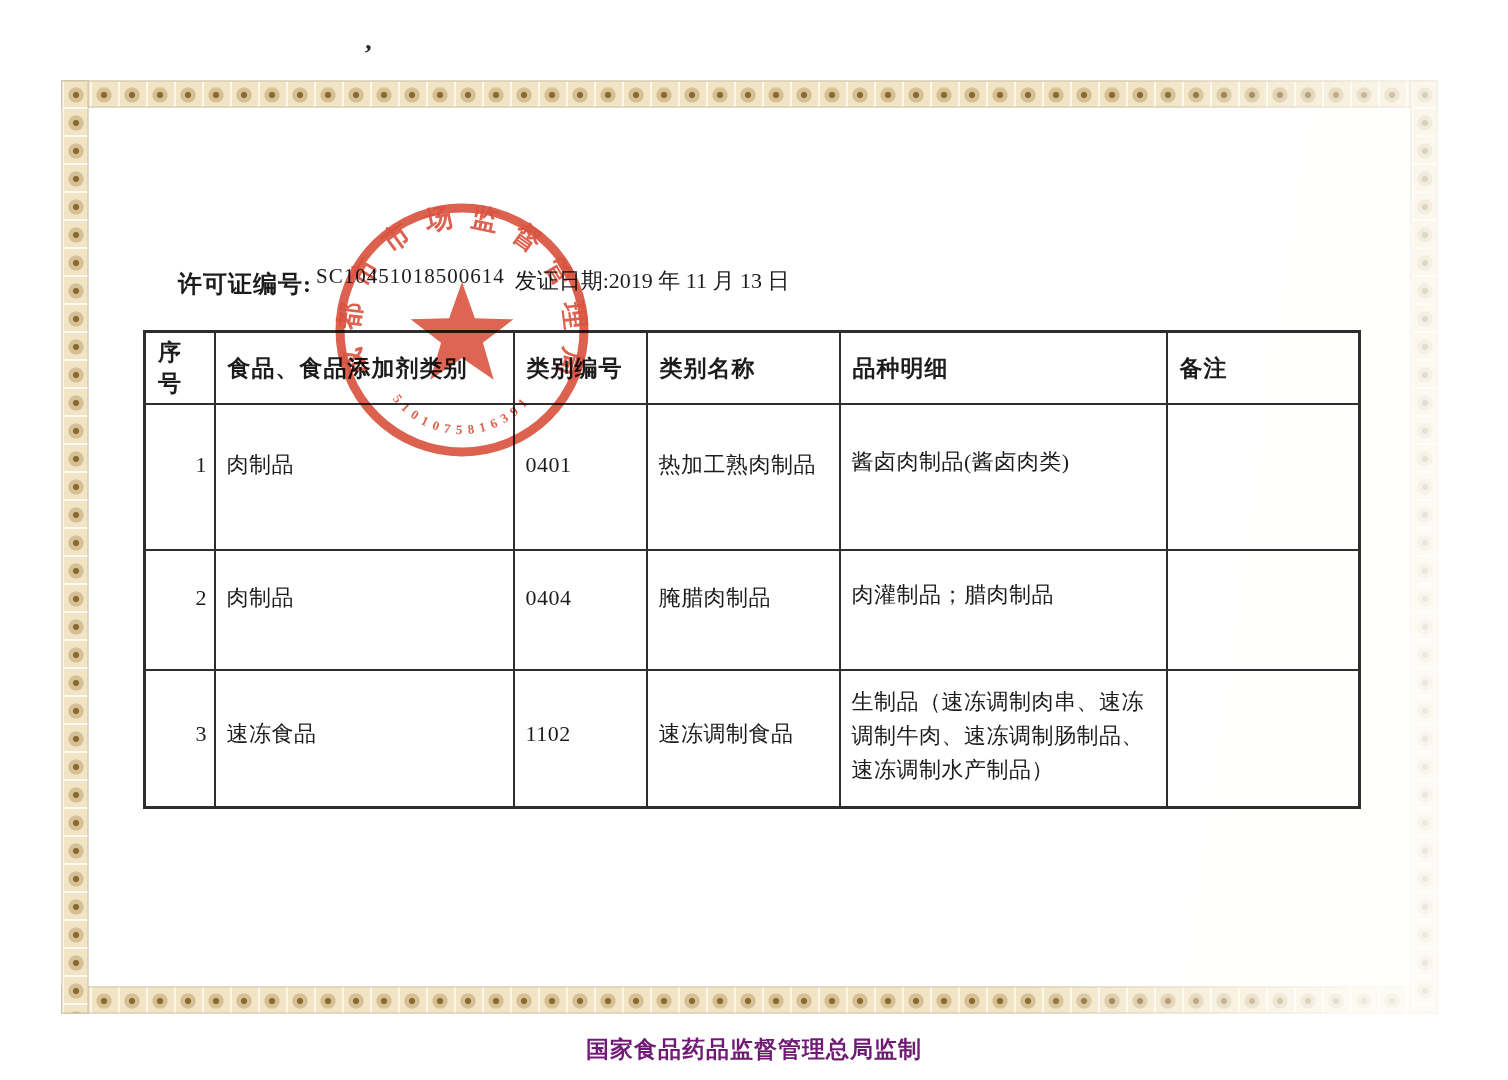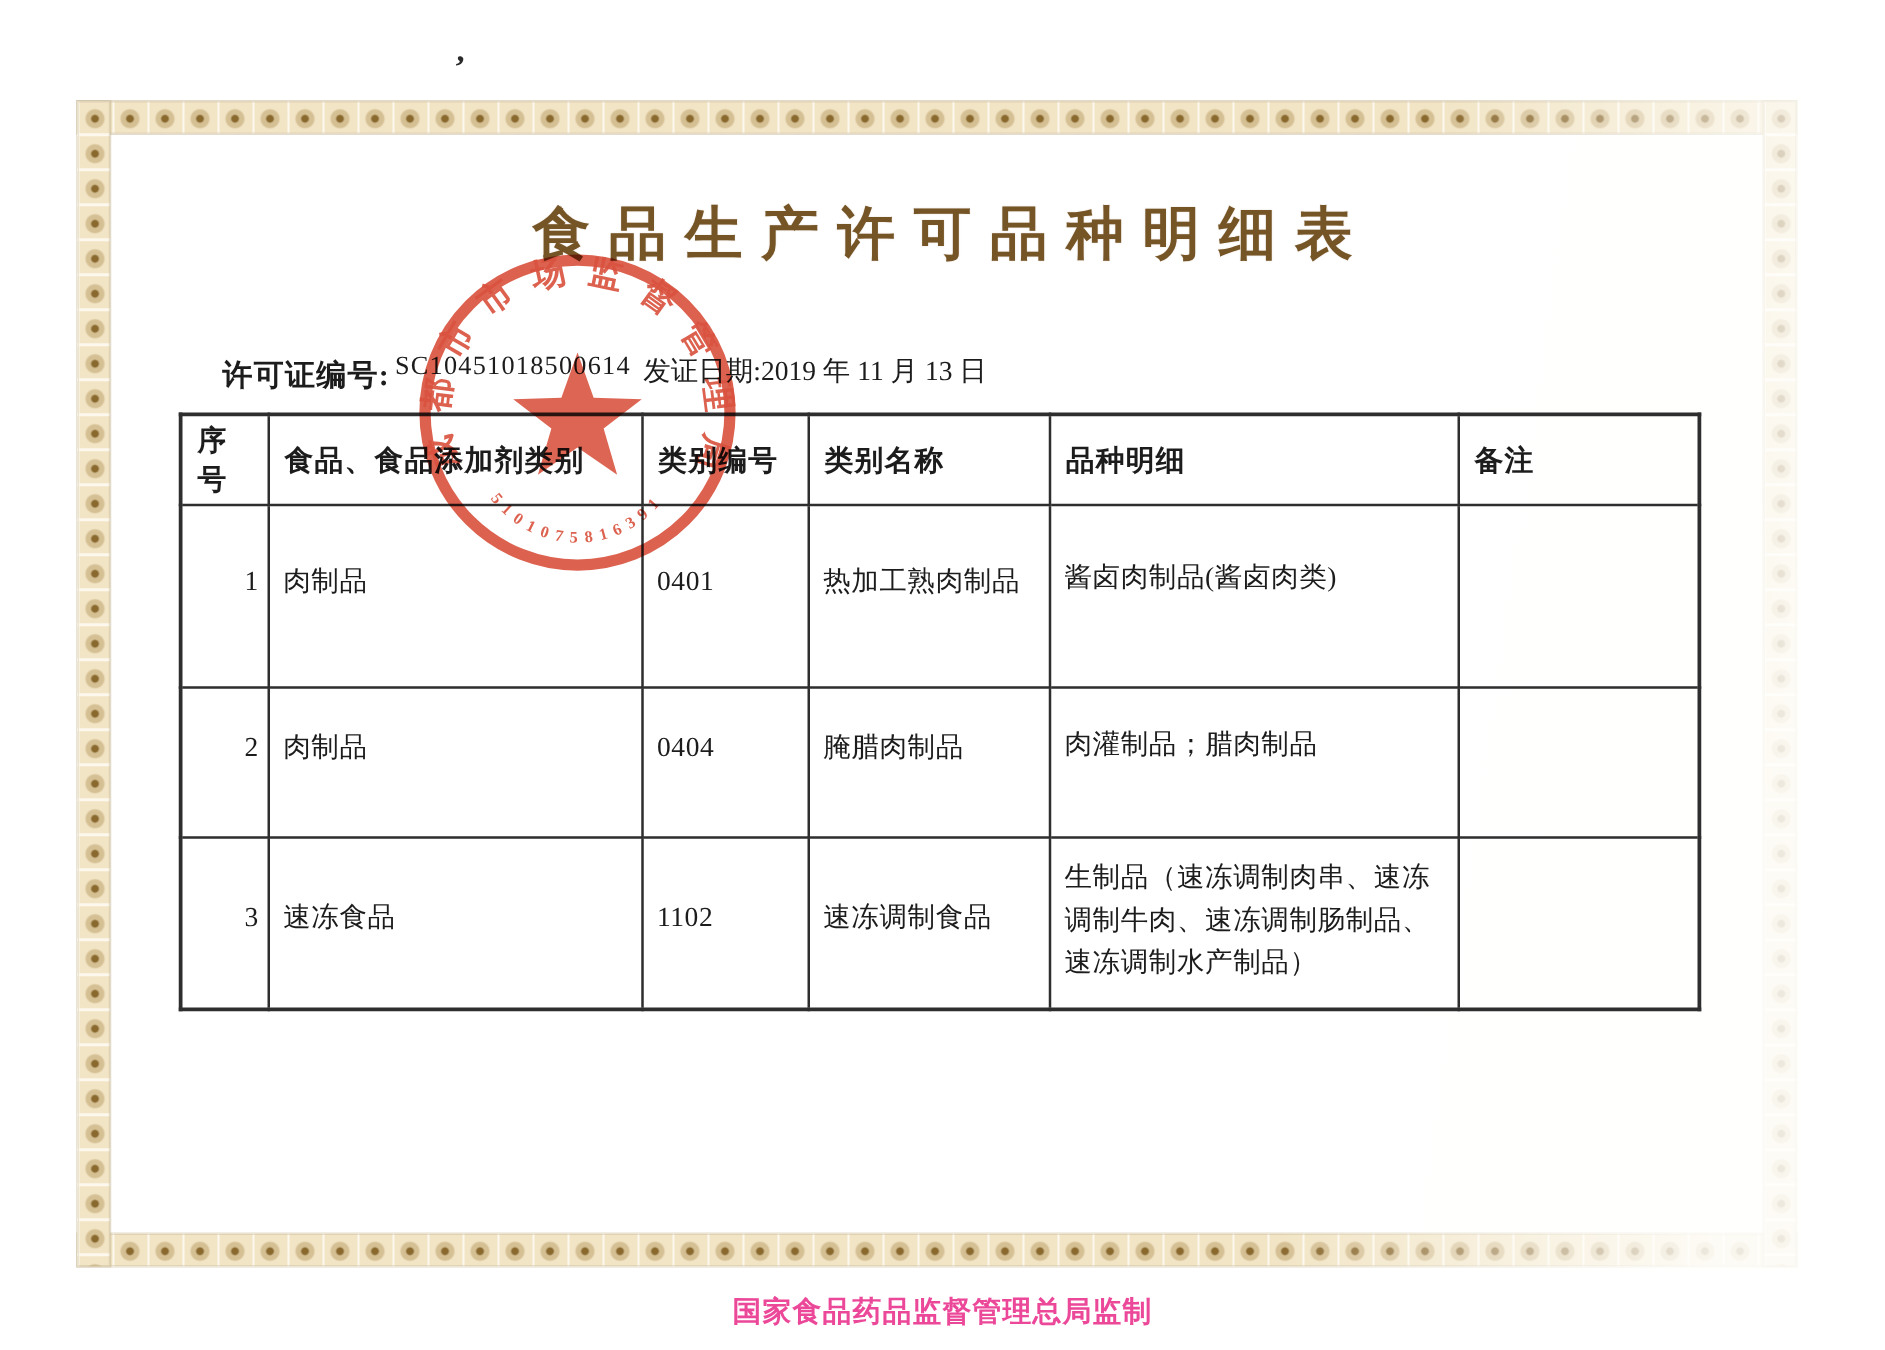--- a/index.html
+++ b/index.html
@@ -40,21 +40,21 @@
   }
 
   .title{
     position:absolute;left:0;top:156px;width:100%;margin:0;
     text-align:center;font-size:46px;font-weight:700;
     letter-spacing:15px;text-indent:15px;color:#755426;
     text-shadow:0 0 1px rgba(117,84,38,.35);
   }
 
   .license{
-    position:absolute;left:178px;top:284px;width:1210px;
+    position:absolute;left:178px;top:268px;width:1210px;
     display:flex;align-items:flex-end;white-space:nowrap;
   }
   .lic-label{font-size:24px;font-weight:700;letter-spacing:1px;}
   .lic-number{font-size:21px;letter-spacing:1px;transform:translateY(-11px);margin-left:4px;}
   .lic-issue{font-size:22px;margin-left:10px;transform:translateY(-4px);}
   .lic-valid{font-size:22px;margin-left:18px;transform:translateY(-4px);}
 
   table.detail-table{
     position:absolute;left:143px;top:330px;width:1215px;
     border-collapse:collapse;table-layout:fixed;
@@ -76,21 +76,21 @@
   tr.r3 td.c-seq,tr.r3 td.c-cat,tr.r3 td.c-code,tr.r3 td.c-name{padding-bottom:10px;}
   tr.r3 td.c-detail{padding-bottom:10px;border-radius:12px;}
   td.wh-label{
     font-weight:700;font-size:25px;text-align:center;vertical-align:top;
     padding:8px 8px 0 8px;line-height:1.45;letter-spacing:2px;
   }
   td.wh-value{vertical-align:top;padding:12px 12px 0 16px;font-size:23px;}
 
   .footer{
     position:absolute;left:0;top:1034px;width:100%;
-    text-align:center;font-size:23px;font-weight:700;letter-spacing:1px;color:#ec4899;
+    text-align:center;font-size:23px;font-weight:700;letter-spacing:1px;color:#701a75;
   }
 
   .stamp{
     position:absolute;left:326px;top:194px;width:272px;height:272px;
     mix-blend-mode:multiply;opacity:.9;
   }
   .stamp text{font-family:"Liberation Serif","DejaVu Serif",serif;}
 </style>
 </head>
 <body>
@@ -99,21 +99,20 @@
 
   <div class="stray">,</div>
 
   <div class="frame">
     <div class="band band-top"></div>
     <div class="band band-bottom"></div>
     <div class="band band-left"></div>
     <div class="band band-right"></div>
   </div>
 
-  <h1 class="title">食品生产许可品种明细表</h1>
 
   <div class="license">
     <span class="lic-label">许可证编号:</span>
     <span class="lic-number">SC10451018500614</span>
     <span class="lic-issue">发证日期:2019 年 11 月 13 日</span>
   </div>
 
   <table class="detail-table">
     <colgroup>
       <col style="width:70px">

